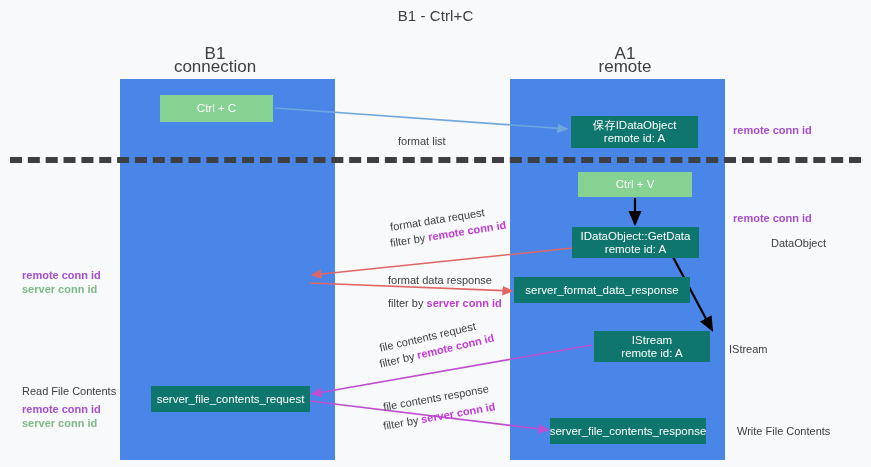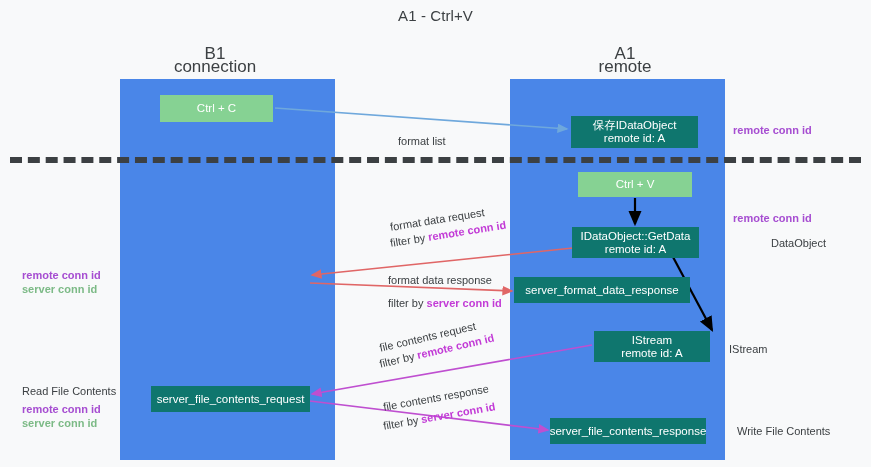--- a/index.html
+++ b/index.html
@@ -100,21 +100,21 @@
     pointer-events: none;
     overflow: visible;
   }
 </style>
 </head>
 <body>
 
 <div id="canvas">
 
   <div class="abs title">
-    <div>A1 - Ctrl+V</div>
+    <div>B1 - Ctrl+C</div>
   </div>
 
   <div class="abs lane-header" style="left:155px; top:47px; width:120px;">
     <div>B1</div>
     <div>connection</div>
   </div>
   <div class="abs lane-header" style="left:565px; top:47px; width:120px;">
     <div>A1</div>
     <div>remote</div>
   </div>

